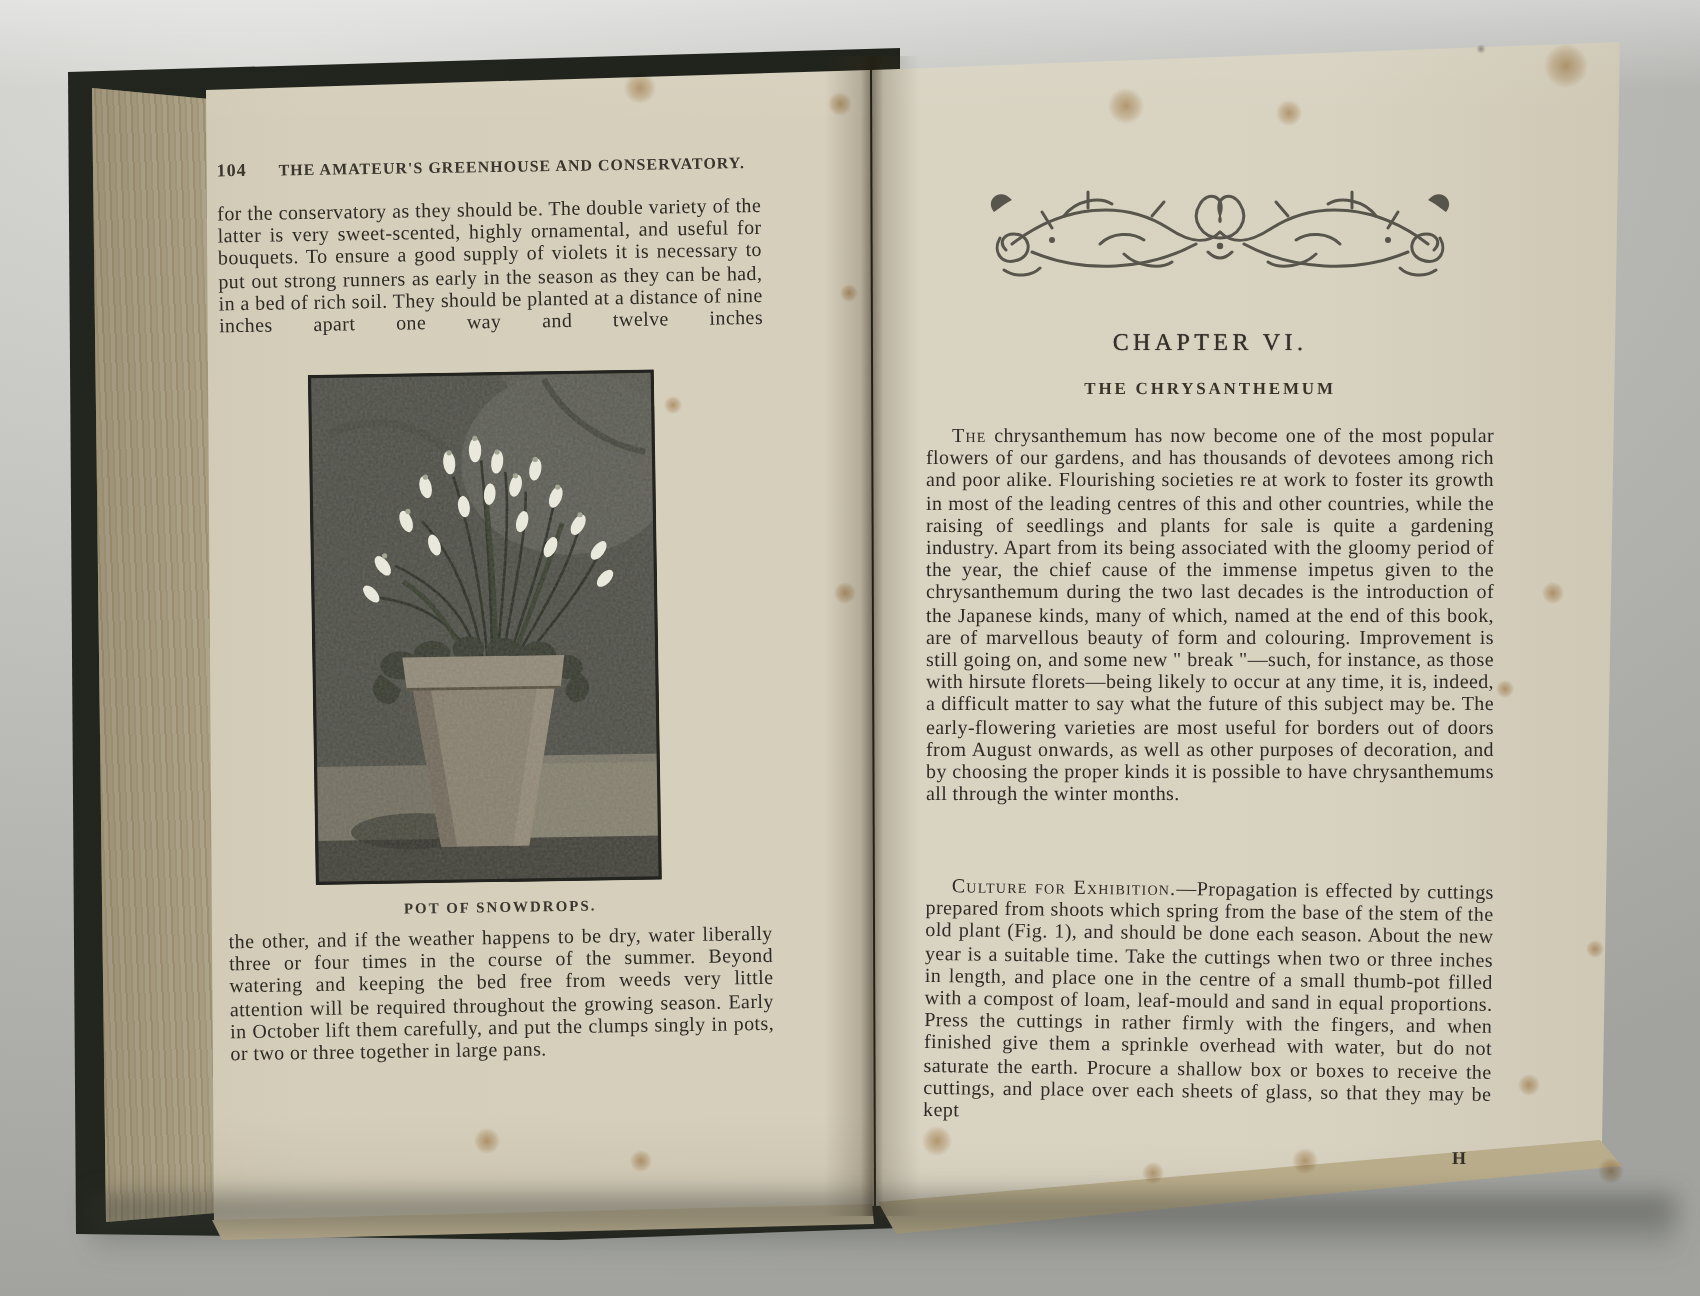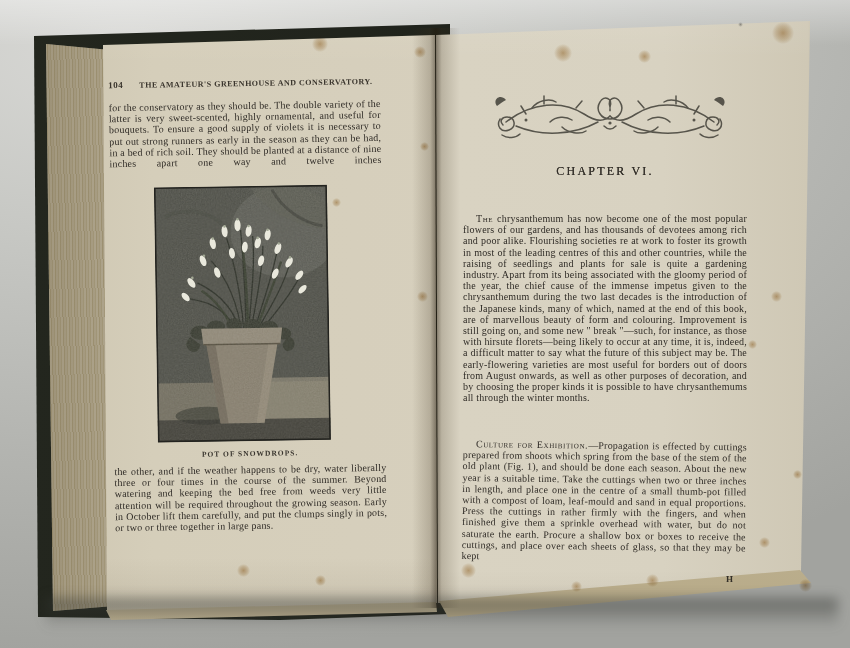--- a/index.html
+++ b/index.html
@@ -228,20 +228,21 @@
           <path d="M118,27 C109,27 103,18 108,10 C112,3 121,6 118,15 C115,6 124,3 128,10 C133,18 127,27 118,27 Z"></path>
           <path d="M118,15 C115,21 121,21 118,15 Z" fill="#46443c" stroke="none"></path>
           <path d="M112,34 C116,38 120,38 124,34"></path>
           <circle cx="118" cy="31" r="1.6" fill="#46443c" stroke="none"></circle>
         </g>
       </svg>
     </div>
 
     <div class="abs chapter" style="left:463px;top:164px;width:284px;">CHAPTER VI.</div>
 
+    <div class="abs subtitle" style="left:463px;top:189px;width:284px;">THE CHRYSANTHEMUM</div>
 
     <div class="abs para indent" style="left:463px;top:213px;width:284px;"><span class="lead">The</span><span> chrysanthemum has now become one of the most popular flowers of our gardens, and has thousands of devotees among rich and poor alike. Flourishing societies re at work to foster its growth in most of the leading centres of this and other countries, while the raising of seedlings and plants for sale is quite a gardening industry. Apart from its being associated with the gloomy period of the year, the chief cause of the immense impetus given to the chrysanthemum during the two last decades is the introduction of the Japanese kinds, many of which, named at the end of this book, are of marvellous beauty of form and colouring. Improvement is still going on, and some new " break "—such, for instance, as those with hirsute florets—being likely to occur at any time, it is, indeed, a difficult matter to say what the future of this subject may be. The early-flowering varieties are most useful for borders out of doors from August onwards, as well as other purposes of decoration, and by choosing the proper kinds it is possible to have chrysanthemums all through the winter months.</span></div>
 
     <div class="abs para cont indent" style="left:463px;top:438px;width:284px;transform:rotate(0.7deg);transform-origin:0 0;"><span class="lead">Culture for Exhibition.</span><span>—Propagation is effected by cuttings prepared from shoots which spring from the base of the stem of the old plant (Fig. 1), and should be done each season. About the new year is a suitable time. Take the cuttings when two or three inches in length, and place one in the centre of a small thumb-pot filled with a compost of loam, leaf-mould and sand in equal proportions. Press the cuttings in rather firmly with the fingers, and when finished give them a sprinkle overhead with water, but do not saturate the earth. Procure a shallow box or boxes to receive the cuttings, and place over each sheets of glass, so that they may be kept</span></div>
 
     <div class="abs sig" style="left:463px;top:574px;width:270px;">H</div>
   </div>
 
   <div class="spot" style="left:312px;top:36px;width:16px;height:16px;"></div>
   <div class="spot" style="left:414px;top:46px;width:12px;height:12px;"></div>

